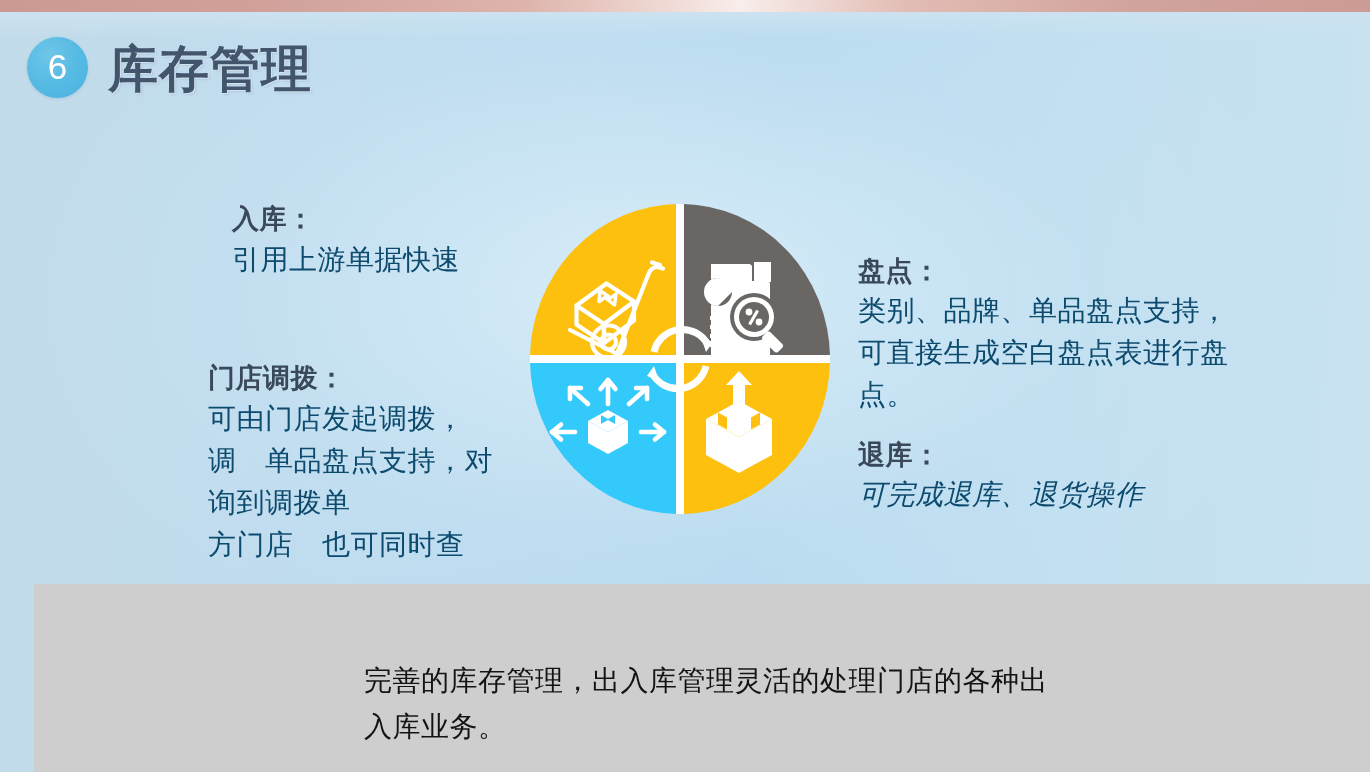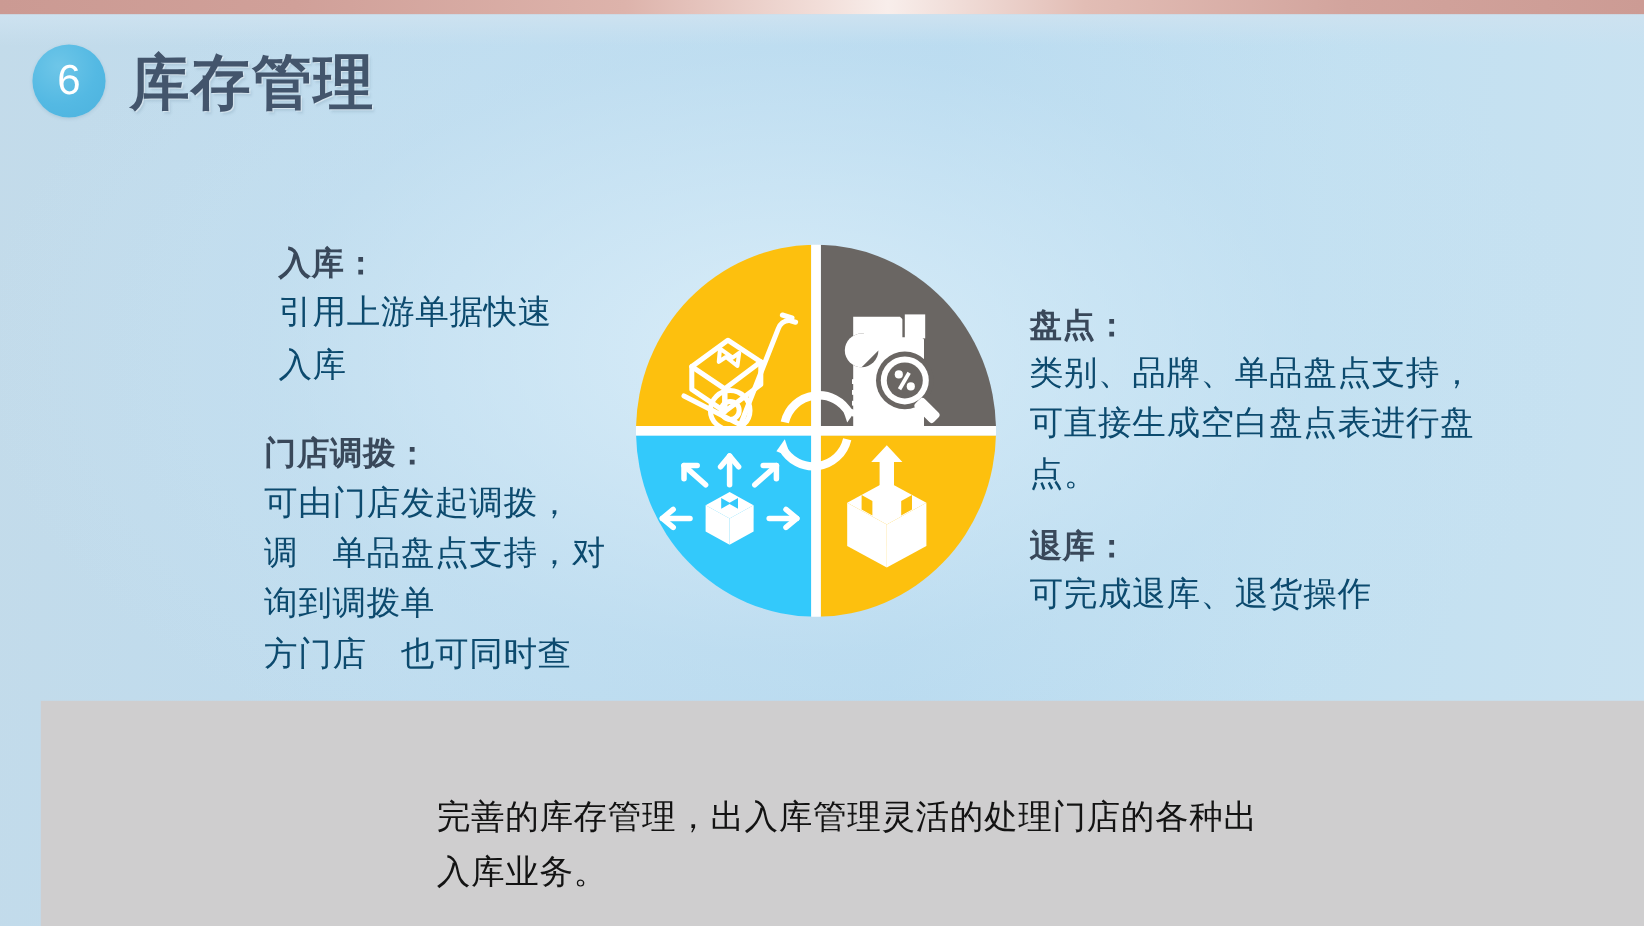--- a/index.html
+++ b/index.html
@@ -122,33 +122,33 @@
     color: #0c4a6e;
     letter-spacing: 0.5px;
   }
 
   
   .blk-inbound { left: 226px; top: 200px; width: 320px; }
   .blk-inbound .ttl  { font-size: 27px; line-height: 38px; padding-left: 6px; }
   .blk-inbound .body { font-size: 28px; line-height: 44px; padding-left: 6px; }
 
   
-  .blk-transfer { left: 220px; top: 358px; width: 340px; }
+  .blk-transfer { left: 208px; top: 358px; width: 340px; }
   .blk-transfer .ttl  { font-size: 27px; line-height: 40px; }
   .blk-transfer .body { font-size: 28px; line-height: 42px; }
 
   
   .blk-stocktake { left: 858px; top: 206px; width: 470px; margin-top: 46px; }
   .blk-stocktake .ttl  { font-size: 27px; line-height: 38px; }
   .blk-stocktake .body { font-size: 28px; line-height: 42px; }
 
   
   .blk-return { left: 858px; top: 436px; width: 420px; }
   .blk-return .ttl  { font-size: 27px; line-height: 38px; }
-  .blk-return .body { font-size: 28px; line-height: 42px; }
+  .blk-return .body { font-size: 28px; line-height: 42px; font-style: italic; }
 
   
   .wheel {
     position: absolute;
     left: 530px;
     top: 204px;
     width: 300px;
     height: 310px;
   }
   .wheel svg { display: block; width: 100%; height: 100%; }
@@ -166,21 +166,20 @@
   <div class="header">
     <div class="num-badge">
       <span>6</span>
     </div>
     <div class="slide-title">库存管理</div>
   </div>
 
   <div class="txt-block blk-inbound">
     <div class="ttl">入库：</div>
     <div class="body">引用上游单据快速</div>
-    <div class="body">入库</div>
   </div>
 
   <div class="txt-block blk-transfer">
     <div class="ttl">门店调拨：</div>
     <div class="body">可由门店发起调拨，</div>
     <div class="body">调　单品盘点支持，对</div>
     <div class="body">询到调拨单</div>
     <div class="body">方门店　也可同时查</div>
   </div>
 

